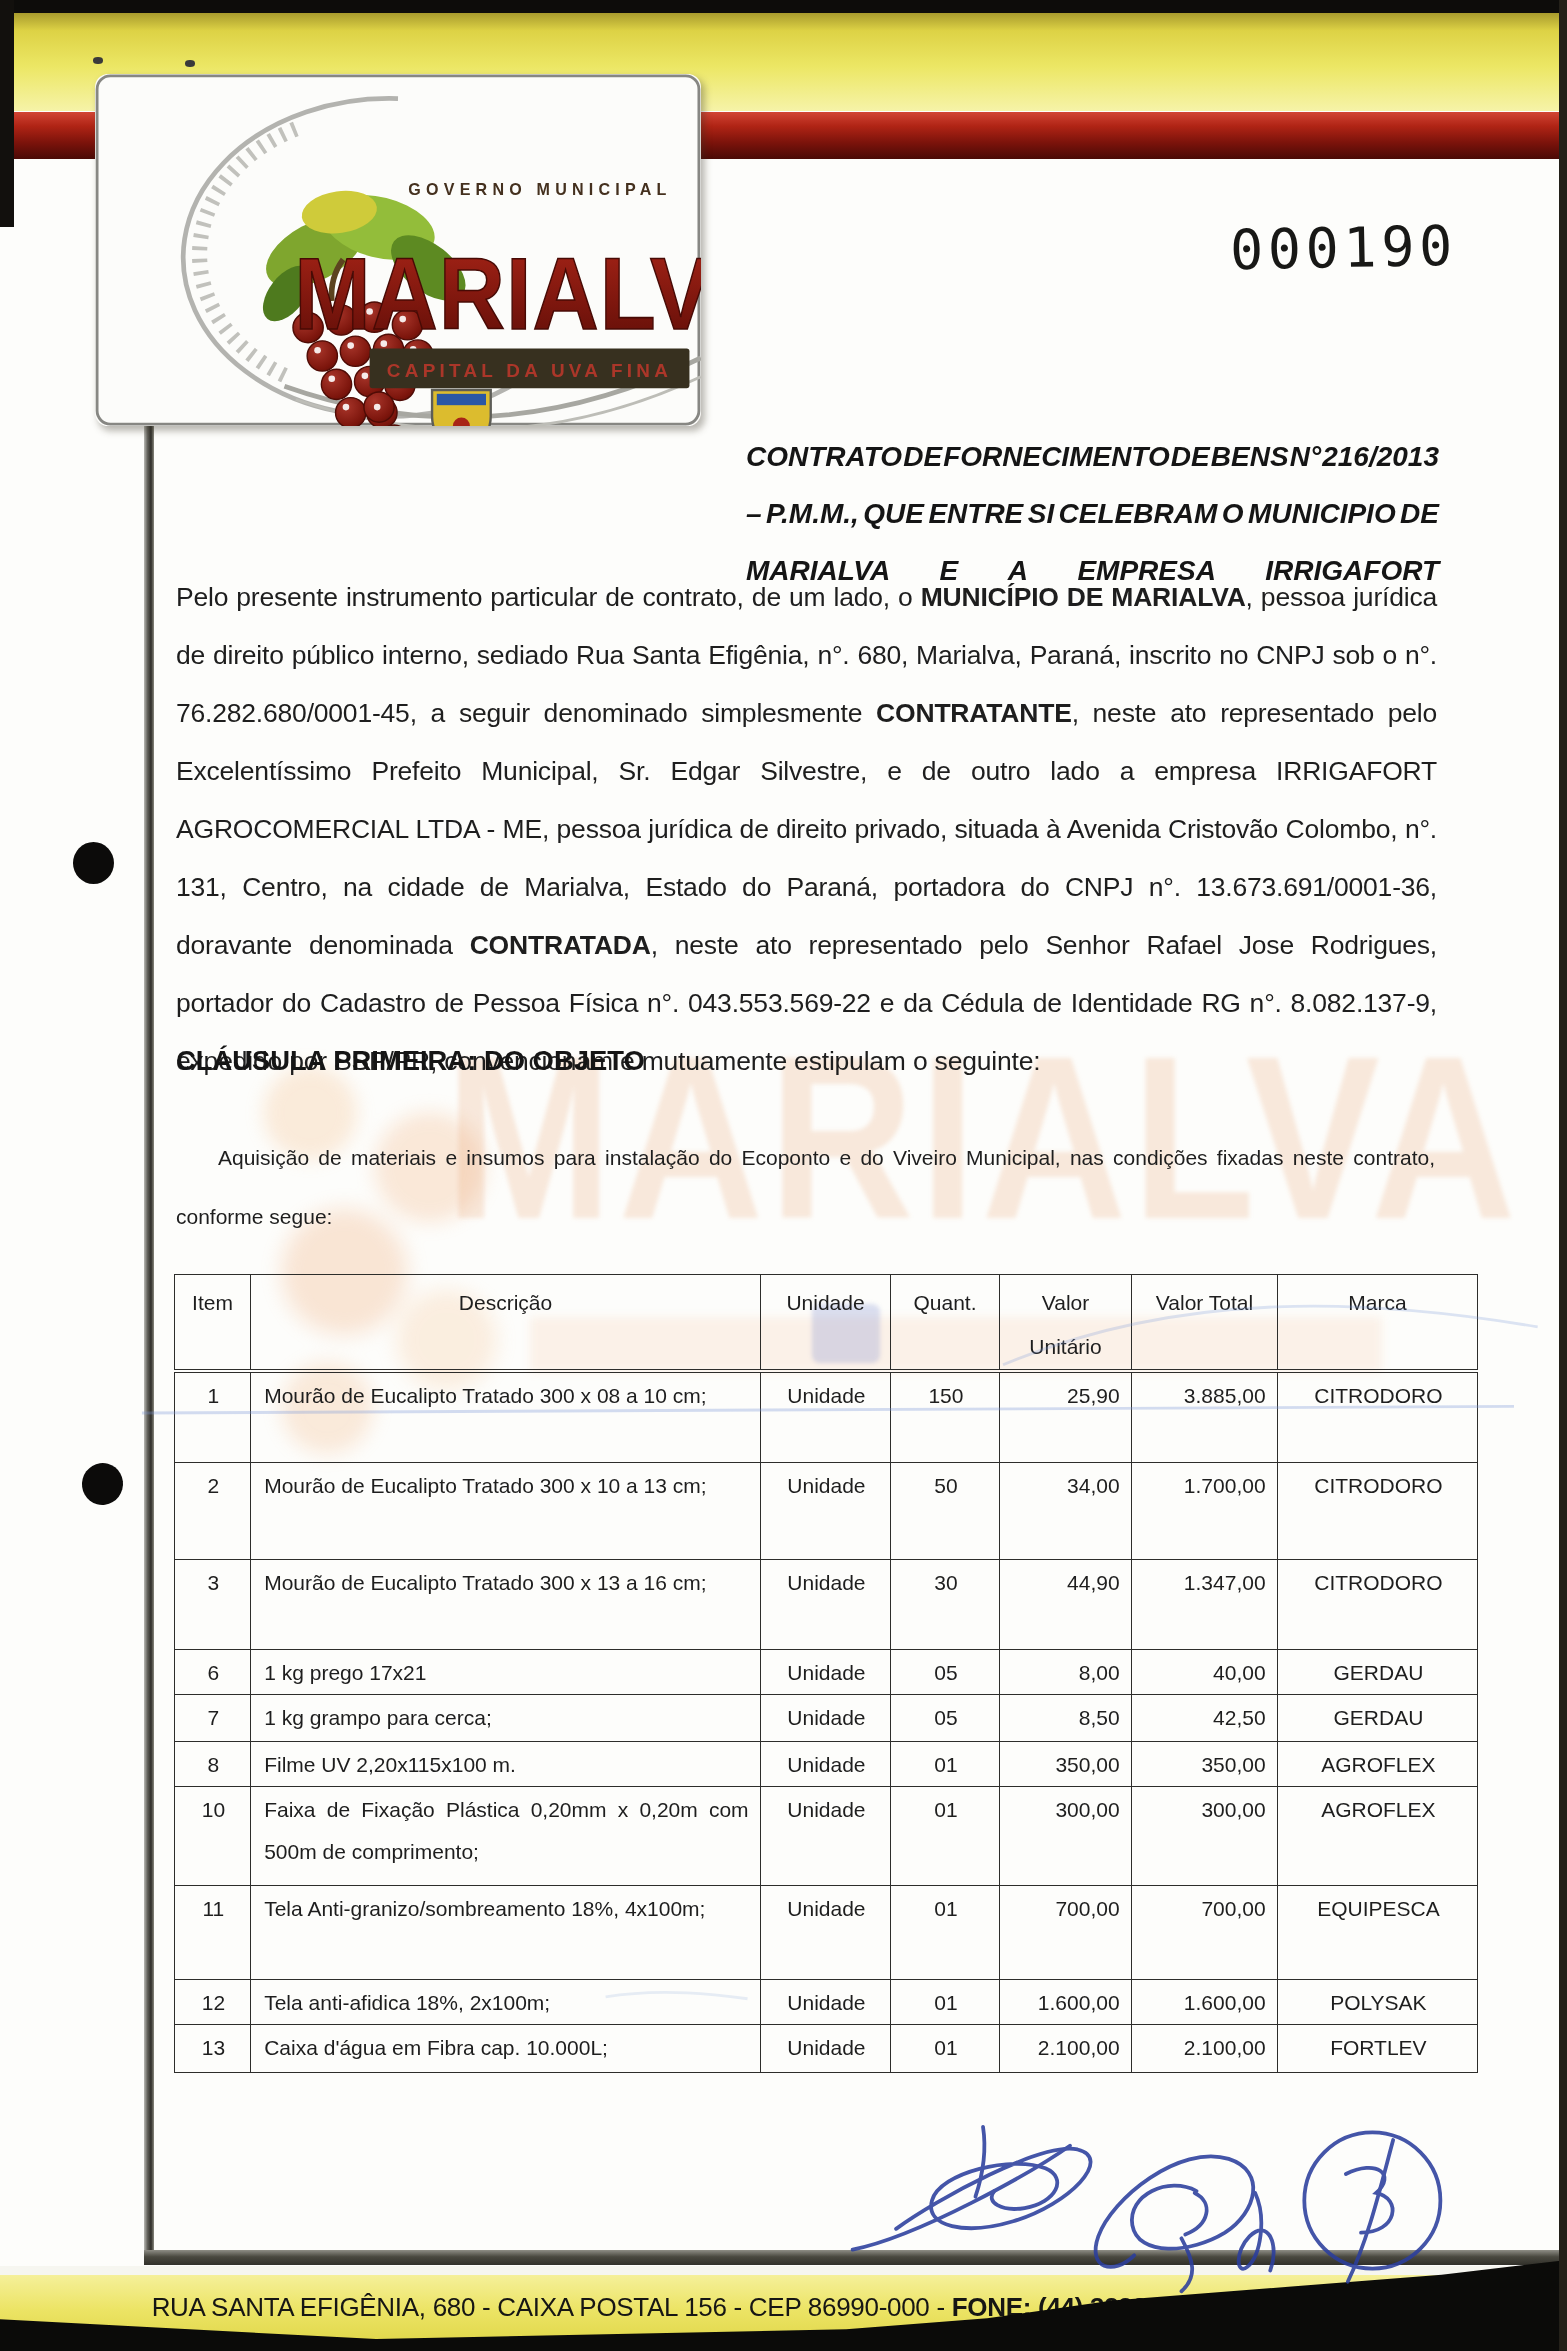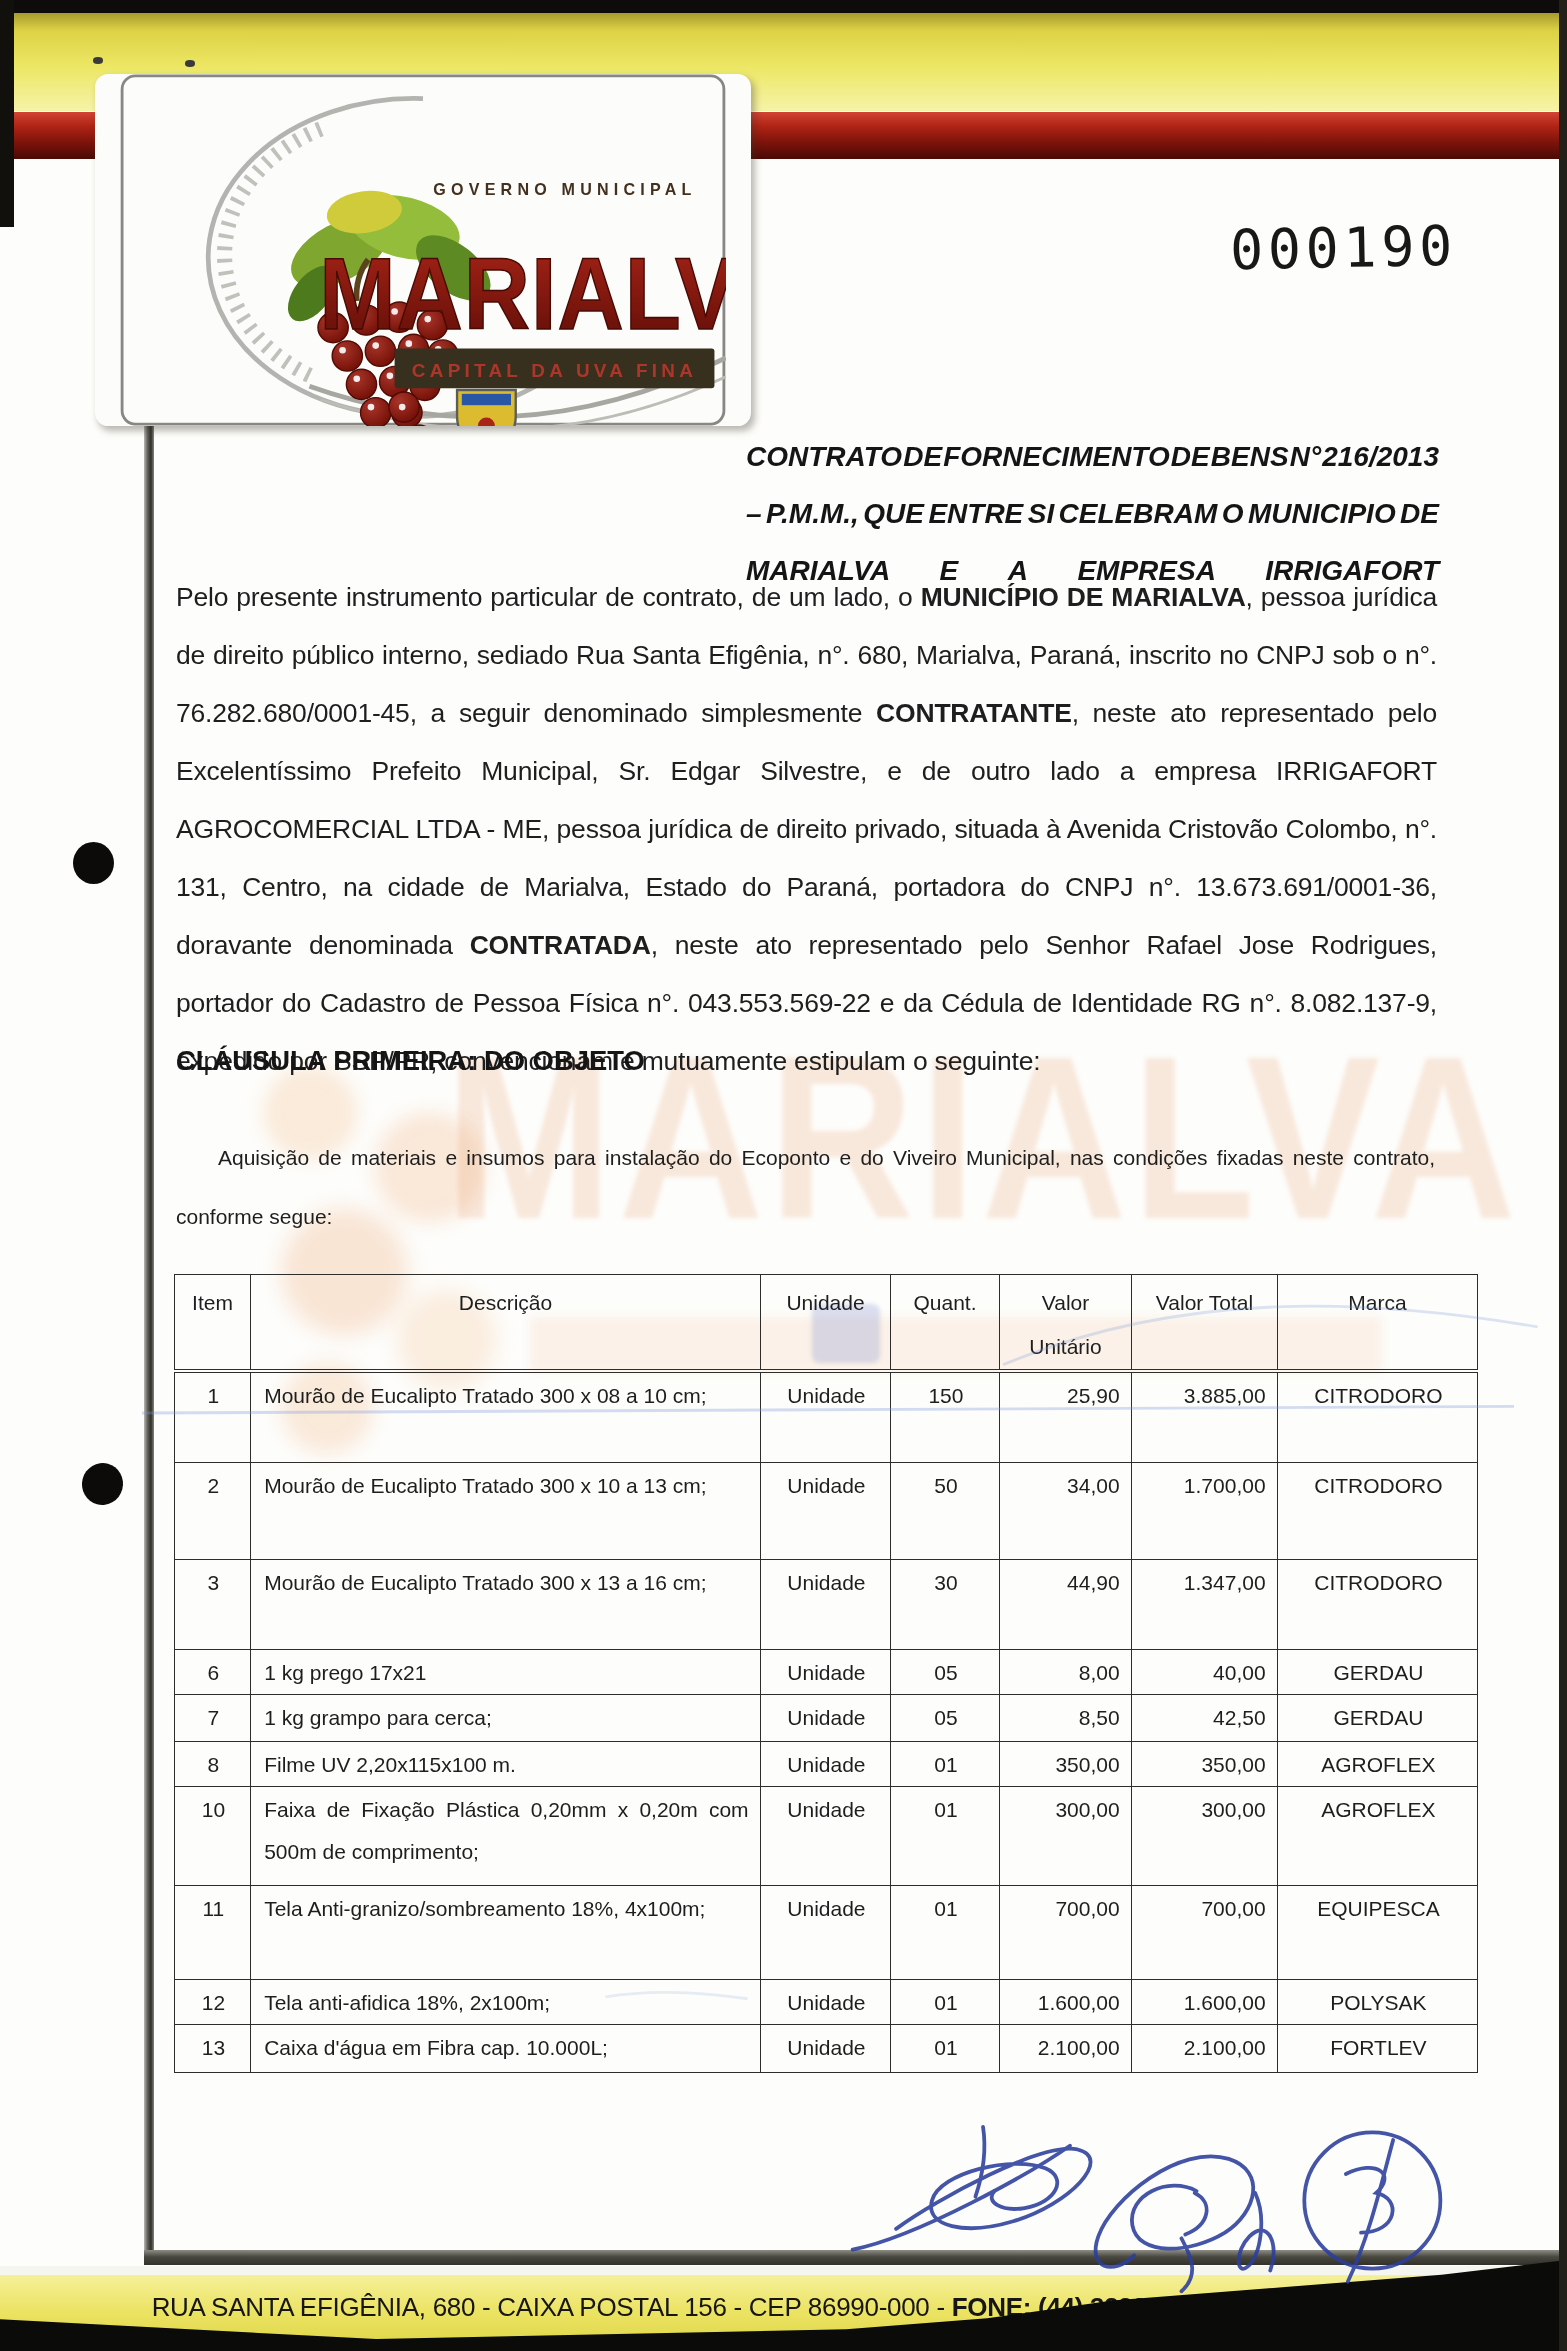--- a/index.html
+++ b/index.html
@@ -16,22 +16,22 @@
   .left-sliver{left:0;top:0;width:14px;height:227px;background:#12100d;}
   .right-strip{left:1559px;top:0;width:8.5px;height:2352px;background:#232019;z-index:40;}
   .page-left-border{left:144px;top:227px;width:9.5px;height:2035px;
     background:linear-gradient(90deg,#b9b9b4 0%,#63625c 35%,#2e2d28 70%,#8a897f 100%);}
   .page-bottom-border{left:144px;top:2250px;width:1423px;height:15px;
     background:linear-gradient(180deg,#8e8d85 0%,#4a4940 45%,#31302a 100%);}
   .hole-punch{width:41px;height:42px;border-radius:50%;background:#0c0b0a;}
   .speck{width:9.5px;height:6.6px;border-radius:50%;background:#3a3a3a;}
 
   
-  .logo-box{left:95px;top:74px;width:656px;height:352px;box-shadow:3.8px 4.7px 7.6px rgba(60,55,40,.35);
-    border-radius:13.2px;background:#fcfcfa;text-align:center;}
+  .logo-box{left:95px;top:74px;width:606px;height:352px;box-shadow:3.8px 4.7px 7.6px rgba(60,55,40,.35);
+    border-radius:13.2px;background:#fcfcfa;}
 
   
   .stamp{left:1230px;top:216px;font-family:"DejaVu Sans Mono",monospace;font-size:55px;
     letter-spacing:4.7px;color:#181816;transform:rotate(-1.2deg);font-weight:400;}
 
   
   .title-block{left:746px;top:428px;width:693px;font-size:28px;font-weight:bold;font-style:italic;
     color:#151515;line-height:57px;}
   .jwords{display:flex;justify-content:space-between;}
 

